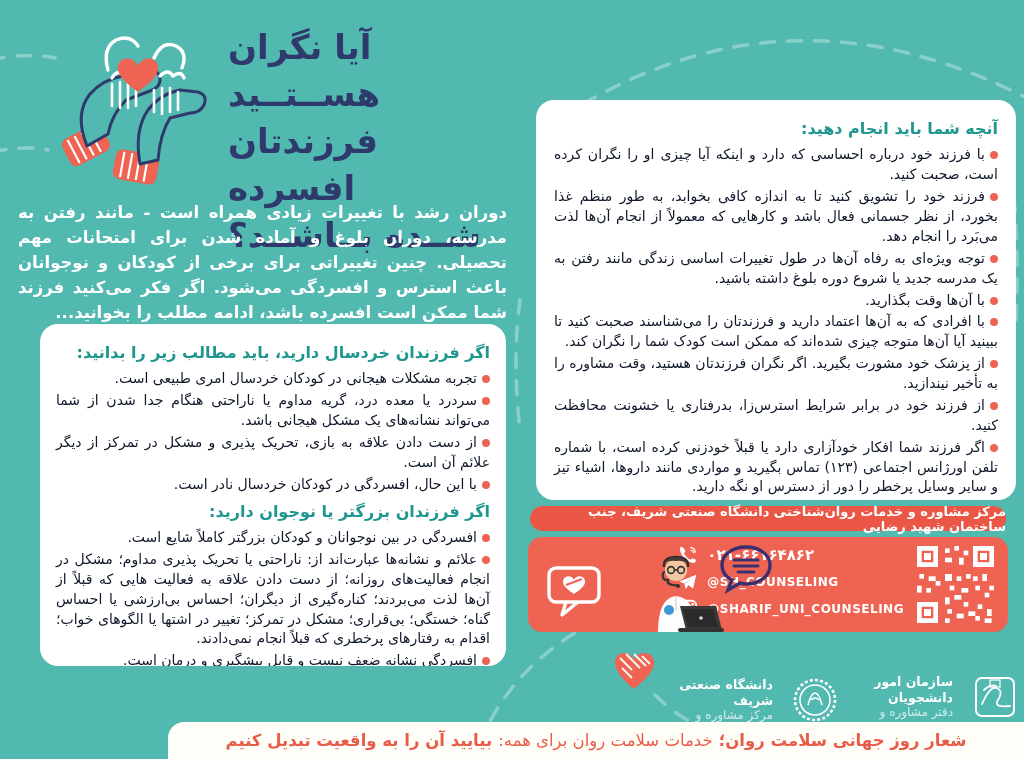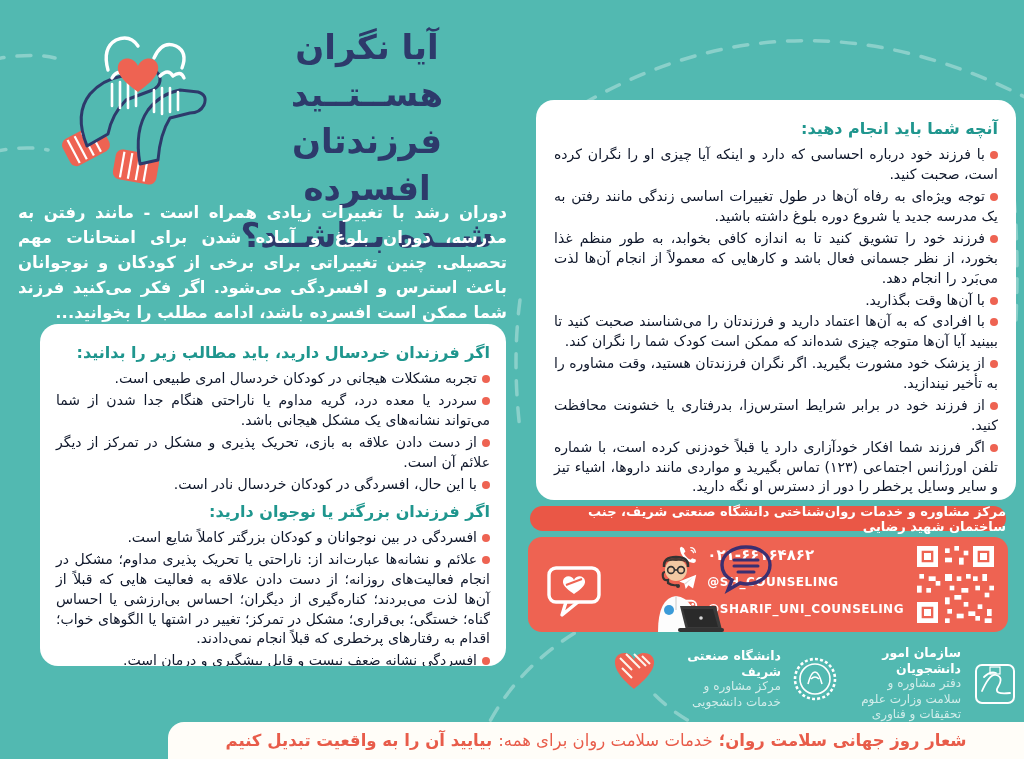--- a/index.html
+++ b/index.html
@@ -7,21 +7,21 @@
     position:relative;width:1024px;height:759px;overflow:hidden;
     background:#52b9b1;
     font-family:"DejaVu Sans",sans-serif;
     direction:rtl;
   }
   .deco{position:absolute;inset:0;width:1024px;height:759px;pointer-events:none;}
   .layer{position:absolute;z-index:2;}
 
   
   .title{
-    left:228px;top:24px;width:278px;text-align:center;
+    left:228px;top:24px;width:278px;text-align:left;
     color:#2d3a6b;font-weight:bold;font-size:34px;line-height:1.38;
     letter-spacing:0;
   }
   
   .intro{
     left:18px;top:183px;width:489px;color:#ffffff;font-weight:bold;
     font-size:16.5px;line-height:1.52;text-align:justify;text-align-last:right;
   }
   
   .card{background:#ffffff;border-radius:18px;box-sizing:border-box;overflow:hidden;}
@@ -51,21 +51,21 @@
   .crow{display:flex;align-items:center;gap:8px;color:#fff;direction:ltr;}
   .crow .cicon{width:22px;height:22px;flex:none;}
   .crow .ctext{font-size:12px;font-weight:bold;letter-spacing:.5px;}
   .crow .cphone{font-size:15px;font-weight:bold;}
   .counselor{position:absolute;left:110px;bottom:0;width:90px;height:78px;}
   .bubble-navy{position:absolute;left:190px;top:8px;width:56px;height:50px;}
   .bubble-heart{position:absolute;left:18px;top:28px;width:56px;height:52px;}
 
   
   .heart-logo{left:612px;top:648px;width:45px;height:44px;}
-  .logo-block{display:flex;align-items:center;gap:11px;color:#fff;}
+  .logo-block{display:flex;gap:19px;color:#fff;margin-top:29px;}
   .logo-sharif{left:676px;top:648px;width:162px;}
   .logo-org{left:850px;top:645px;width:168px;}
   .logo-emblem{width:46px;height:46px;flex:none;}
   .logo-text{display:flex;flex-direction:column;text-align:right;}
   .logo-name{font-size:12.5px;font-weight:bold;line-height:1.25;}
   .logo-sub{font-size:12px;color:#e8f6f4;opacity:.85;line-height:1.3;}
 
   
   .footer{
     left:168px;top:722px;width:856px;height:37px;background:#fffdf8;border-radius:16px 0 0 0;
@@ -152,22 +152,22 @@
         <div class="bullet"><span class="dot"></span><span>افسردگی در بین نوجوانان و کودکان بزرگتر کاملاً شایع است.</span></div>
         <div class="bullet"><span class="dot"></span><span>علائم و نشانه‌ها عبارت‌اند از: ناراحتی یا تحریک پذیری مداوم؛ مشکل در انجام فعالیت‌های روزانه؛ از دست دادن علاقه به فعالیت هایی که قبلاً از آن‌ها لذت می‌بردند؛ کناره‌گیری از دیگران؛ احساس بی‌ارزشی یا احساس گناه؛ خستگی؛ بی‌قراری؛ مشکل در تمرکز؛ تغییر در اشتها یا الگوهای خواب؛ اقدام به رفتارهای پرخطری که قبلاً انجام نمی‌دادند.</span></div>
         <div class="bullet"><span class="dot"></span><span>افسردگی نشانه ضعف نیست و قابل پیشگیری و درمان است.</span></div>
       </div>
   </div>
 
   <div class="layer card card-right">
     <h3>آنچه شما باید انجام دهید:</h3>
     <div class="bullets">
         <div class="bullet"><span class="dot"></span><span>با فرزند خود درباره احساسی که دارد و اینکه آیا چیزی او را نگران کرده است، صحبت کنید.</span></div>
+        <div class="bullet"><span class="dot"></span><span>فرزند خود را تشویق کنید تا به اندازه کافی بخوابد، به طور منظم غذا بخورد، از نظر جسمانی فعال باشد و کارهایی که معمولاً از انجام آن‌ها لذت می‌بَرد را انجام دهد.</span></div>
         <div class="bullet"><span class="dot"></span><span>توجه ویژه‌ای به رفاه آن‌ها در طول تغییرات اساسی زندگی مانند رفتن به یک مدرسه جدید یا شروع دوره بلوغ داشته باشید.</span></div>
-        <div class="bullet"><span class="dot"></span><span>فرزند خود را تشویق کنید تا به اندازه کافی بخوابد، به طور منظم غذا بخورد، از نظر جسمانی فعال باشد و کارهایی که معمولاً از انجام آن‌ها لذت می‌بَرد را انجام دهد.</span></div>
         <div class="bullet"><span class="dot"></span><span>با آن‌ها وقت بگذارید.</span></div>
         <div class="bullet"><span class="dot"></span><span>با افرادی که به آن‌ها اعتماد دارید و فرزندتان را می‌شناسند صحبت کنید تا ببینید آیا آن‌ها متوجه چیزی شده‌اند که ممکن است کودک شما را نگران کند.</span></div>
         <div class="bullet"><span class="dot"></span><span>از پزشک خود مشورت بگیرید. اگر نگران فرزندتان هستید، وقت مشاوره را به تأخیر نیندازید.</span></div>
         <div class="bullet"><span class="dot"></span><span>از فرزند خود در برابر شرایط استرس‌زا، بدرفتاری یا خشونت محافظت کنید.</span></div>
         <div class="bullet"><span class="dot"></span><span>اگر فرزند شما افکار خودآزاری دارد یا قبلاً خودزنی کرده است، با شماره تلفن اورژانس اجتماعی (۱۲۳) تماس بگیرید و مواردی مانند داروها، اشیاء تیز و سایر وسایل پرخطر را دور از دسترس او نگه دارید.</span></div>
       </div>
   </div>
 
   <div class="layer pill">مرکز مشاوره و خدمات روان‌شناختی دانشگاه صنعتی شریف، جنب ساختمان شهید رضایی</div>
 

